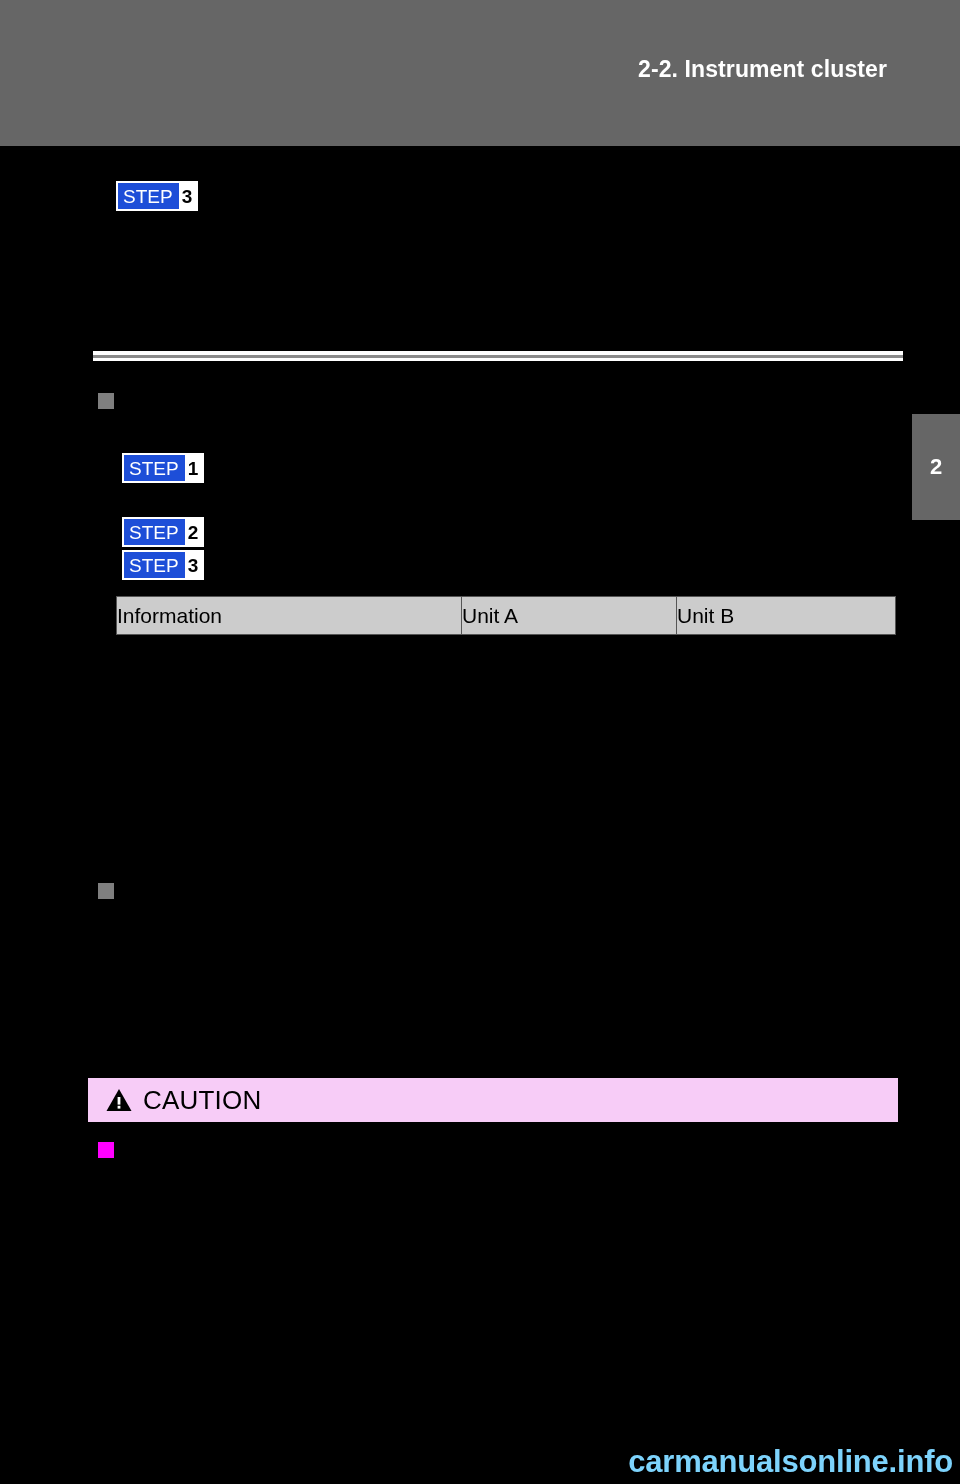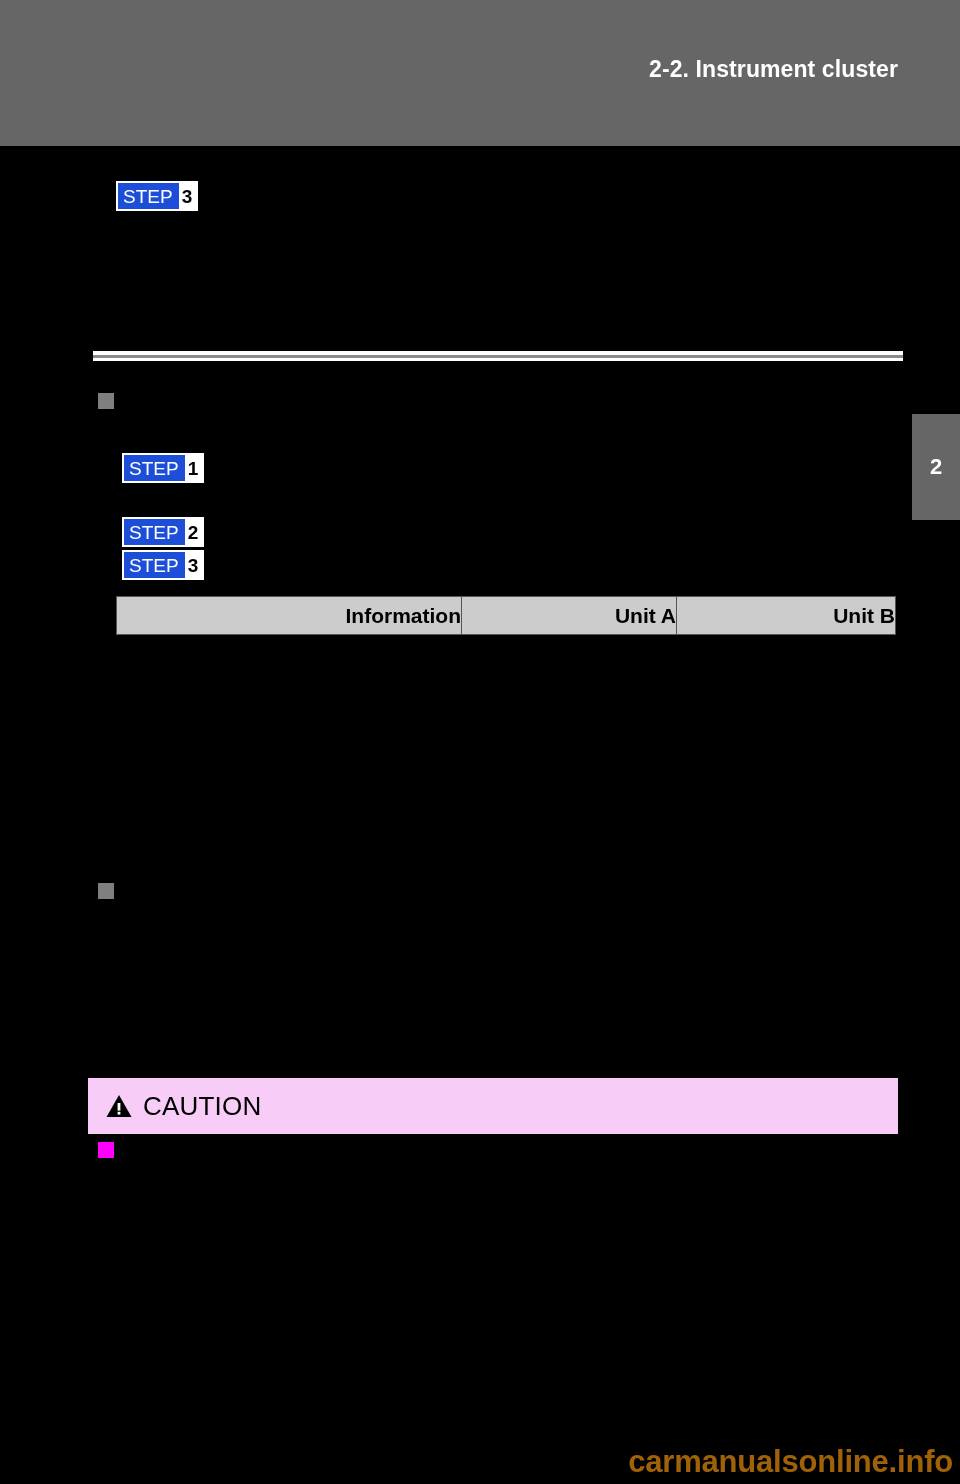--- a/index.html
+++ b/index.html
@@ -20,21 +20,21 @@
   .header-band {
     position: absolute;
     left: 0;
     top: 0;
     width: 960px;
     height: 146px;
     background: #666666;
   }
   .header-title {
     position: absolute;
-    right: 62px;
+    right: 73px;
     top: 56px;
     color: #ffffff;
     font-size: 23px;
     font-weight: bold;
     letter-spacing: 0.1px;
     white-space: nowrap;
   }
 
   
   .chapter-tab {
@@ -122,36 +122,36 @@
     width: 776px;
     border-collapse: collapse;
     table-layout: fixed;
   }
   .data-table th,
   .data-table td {
     background: #cccccc;
     color: #000000;
     border: 1px solid #555555;
     font-size: 21px;
-    font-weight: bold;
-    text-align: right;
+    font-weight: normal;
+    text-align: left;
     height: 37px;
     padding: 0;
   }
   .col-info { width: 344px; }
   .col-a { width: 214px; }
   .col-b { width: 218px; margin-top: 32px; }
 
   
   .caution-banner {
     position: absolute;
     left: 88px;
     top: 1078px;
     width: 810px;
-    height: 56px;
+    height: 44px;
     background: #f7ccf7;
     display: flex;
     align-items: center;
     padding-left: 18px;
     box-sizing: border-box;
   }
   .caution-icon {
     width: 26px;
     height: 24px;
     flex: 0 0 auto;
@@ -163,21 +163,21 @@
     color: #000000;
     letter-spacing: 0.2px;
     line-height: 1;
   }
 
   
   .watermark {
     position: absolute;
     right: 7px;
     bottom: 4px;
-    color: #a16207;
+    color: #7dd3fc;
     font-size: 31px;
     font-weight: bold;
     letter-spacing: -0.2px;
     white-space: nowrap;
   }
 </style>
 </head>
 <body>
 
 <div class="page">

